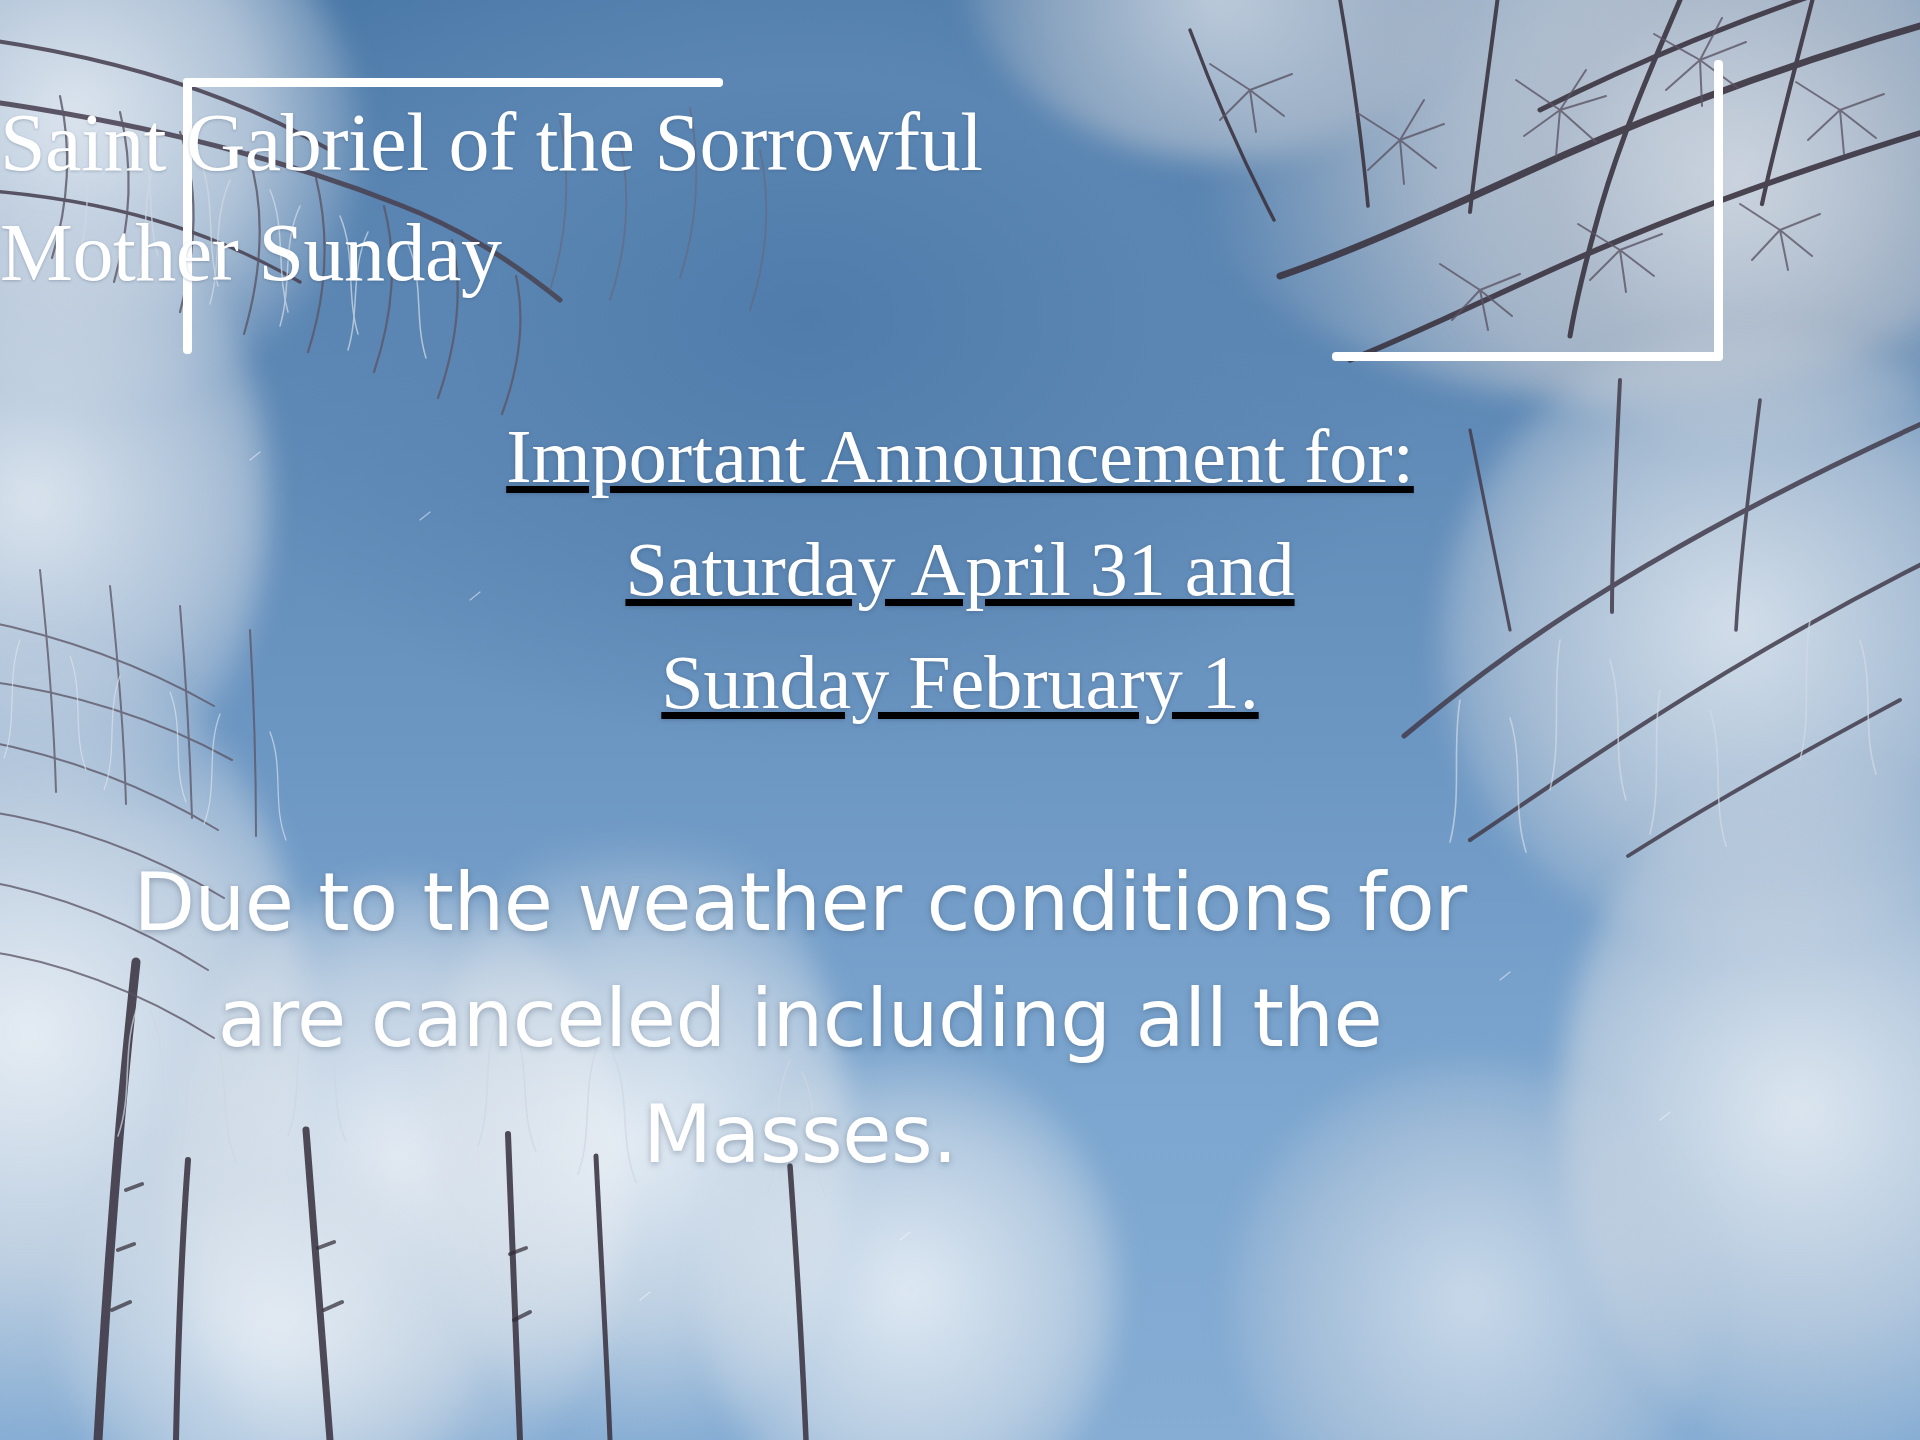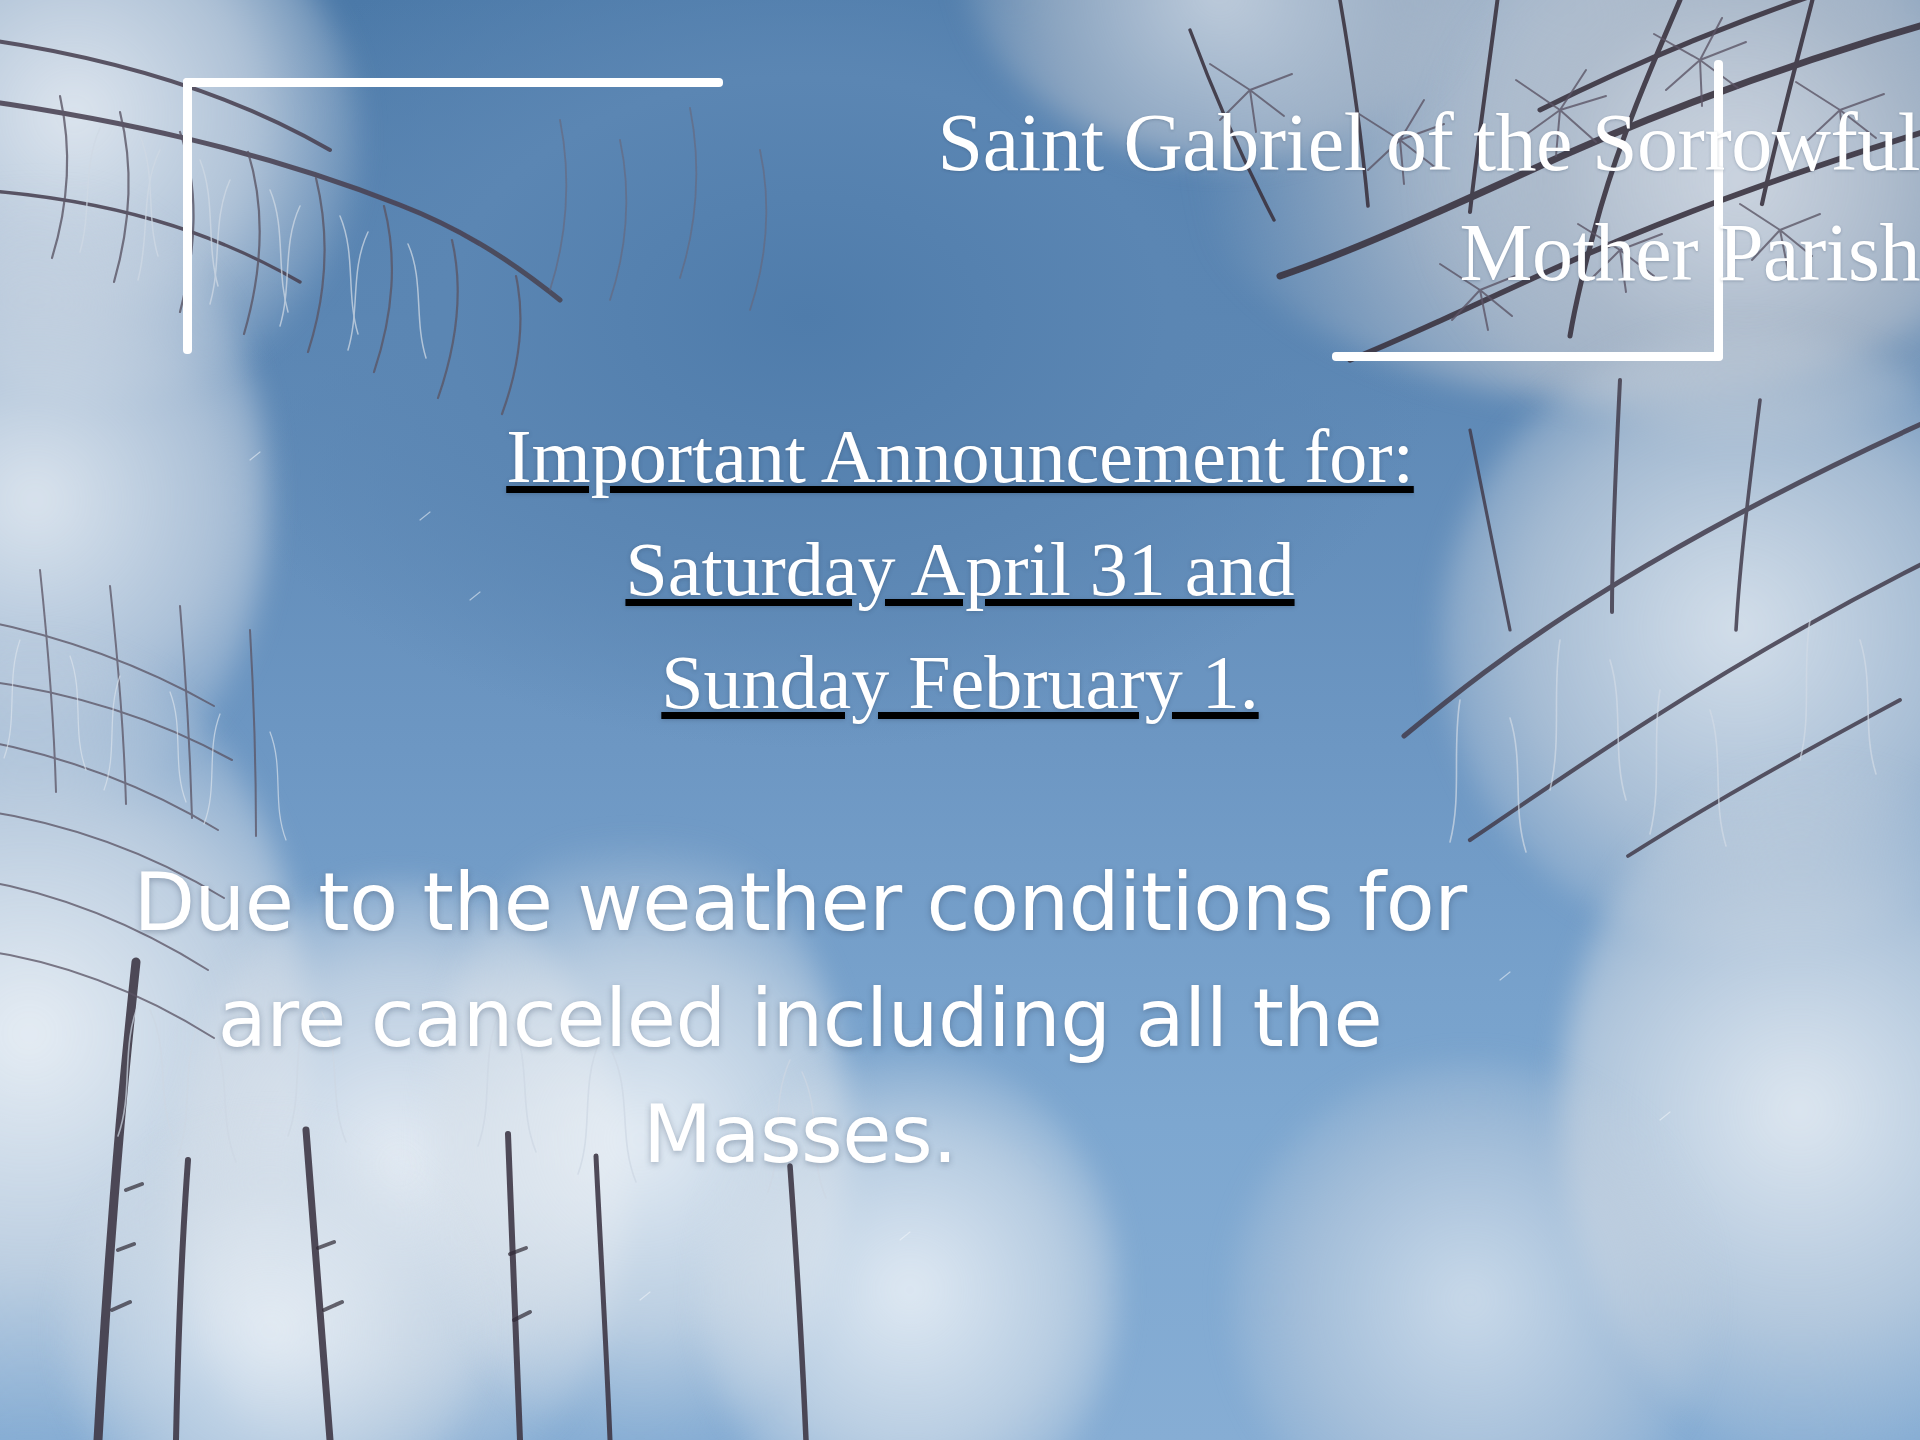--- a/index.html
+++ b/index.html
@@ -55,21 +55,21 @@
   #frame-left       { left: 183px;  top: 78px;   width: 9px;   height: 276px; }
   #frame-right      { left: 1714px; top: 60px;   width: 9px;   height: 300px; }
   #frame-bottom     { left: 1332px; top: 352px;  width: 391px; height: 9px; }
 
   
   .title-block {
     position: absolute;
     left: 0;
     top: 88px;
     width: 1920px;
-    text-align: right;
+    text-align: left;
   }
   .title-line {
     font-family: "Liberation Serif", "DejaVu Serif", serif;
     font-weight: 400;
     font-size: 82px;
     line-height: 1.34;
     color: #ffffff;
     letter-spacing: -0.5px;
     text-shadow: 0 1px 3px rgba(40,60,85,0.28);
     white-space: nowrap;
@@ -260,21 +260,21 @@
     </g>
   </svg>
 
   <div class="frame-line" id="frame-top"></div>
   <div class="frame-line" id="frame-left"></div>
   <div class="frame-line" id="frame-right"></div>
   <div class="frame-line" id="frame-bottom"></div>
 
   <div class="title-block">
     <div class="title-line">Saint Gabriel of the Sorrowful</div>
-    <div class="title-line">Mother Parish</div>
+    <div class="title-line">Mother Sunday</div>
   </div>
 
   <div class="announce-block">
     <div class="announce-line">Important Announcement for:</div>
     <div class="announce-line">Saturday April 31 and</div>
     <div class="announce-line">Sunday February 1.</div>
   </div>
 
   <div class="body-block">
     <div class="body-line">Due to the weather conditions for</div>

